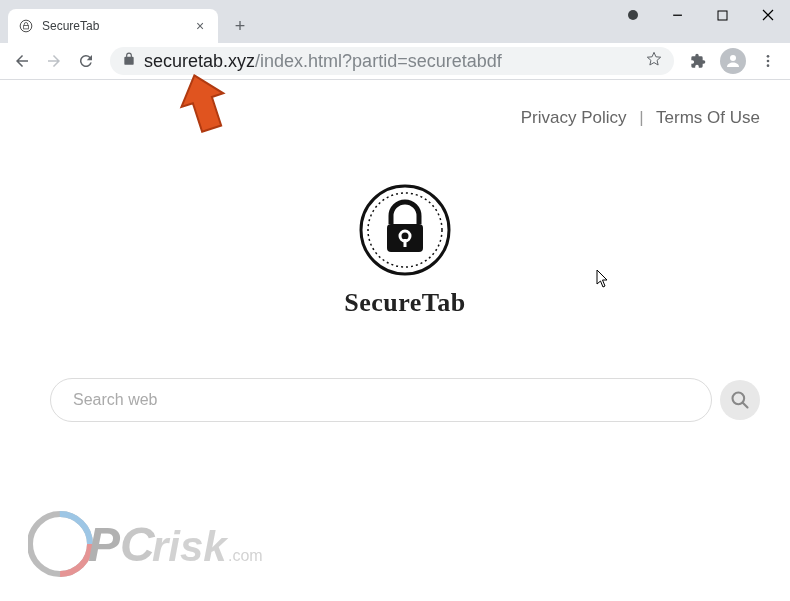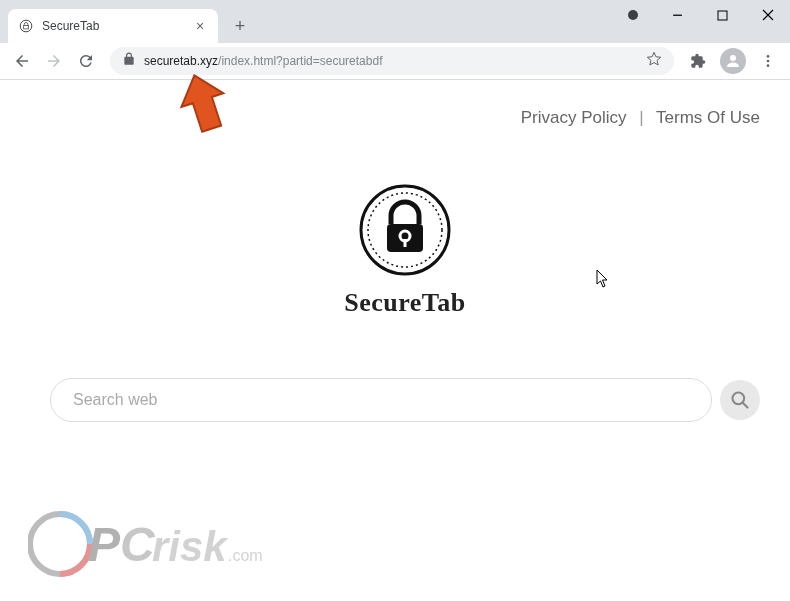--- a/index.html
+++ b/index.html
@@ -12,21 +12,21 @@
 .tab-close { color: #5f6368; font-size: 14px; cursor: pointer; width: 16px; text-align: center; }
 .new-tab { width: 28px; height: 28px; margin-left: 8px; margin-bottom: 3px; display: flex; align-items: center; justify-content: center; color: #5f6368; font-size: 18px; cursor: pointer; border-radius: 50%; }
 .window-controls { position: absolute; right: 0; top: 0; display: flex; height: 30px; }
 .window-btn { width: 45px; display: flex; align-items: center; justify-content: center; cursor: pointer; }
 
 .toolbar { height: 37px; background: #fff; border-bottom: 1px solid #dadce0; display: flex; align-items: center; padding: 0 8px; gap: 4px; }
 .nav-btn { width: 28px; height: 28px; display: flex; align-items: center; justify-content: center; color: #5f6368; border-radius: 50%; }
 .nav-btn.disabled { color: #bdc1c6; }
 .addressbar { flex: 1; height: 28px; background: #f1f3f4; border-radius: 14px; display: flex; align-items: center; padding: 0 12px; margin: 0 6px; gap: 8px; }
 .lock-icon-small { color: #5f6368; }
-.url-text { font-size: 12px; color: #202124; }
+.url-text { font-size: 18px; color: #202124; }
 .url-domain { color: #202124; }
 .url-path { color: #80868b; }
 .addr-right { display: flex; gap: 12px; align-items: center; margin-left: auto; color: #5f6368; }
 .toolbar-right { display: flex; gap: 8px; align-items: center; }
 .toolbar-icon { width: 28px; height: 28px; display: flex; align-items: center; justify-content: center; color: #5f6368; border-radius: 50%; }
 .profile-icon { width: 26px; height: 26px; background: #bdc1c6; border-radius: 50%; display: flex; align-items: center; justify-content: center; }
 
 .content { position: relative; height: calc(601px - 80px); background: #fff; margin-left: 20px; }
 .top-links { position: absolute; right: 30px; top: 28px; font-size: 17px; color: #666; }
 .top-links a { color: #666; text-decoration: none; }

